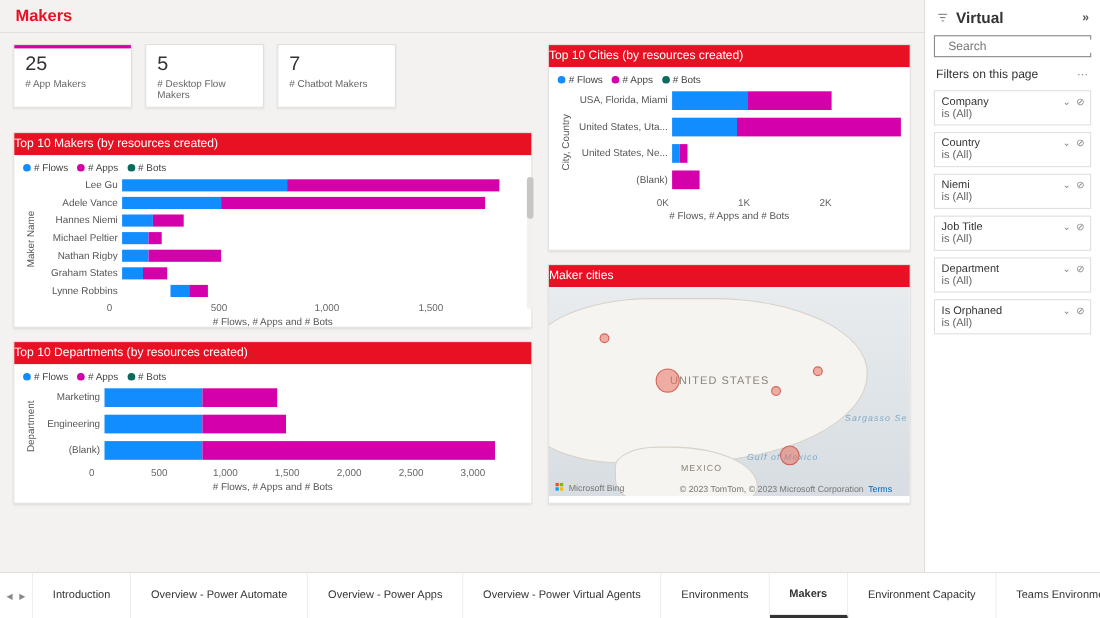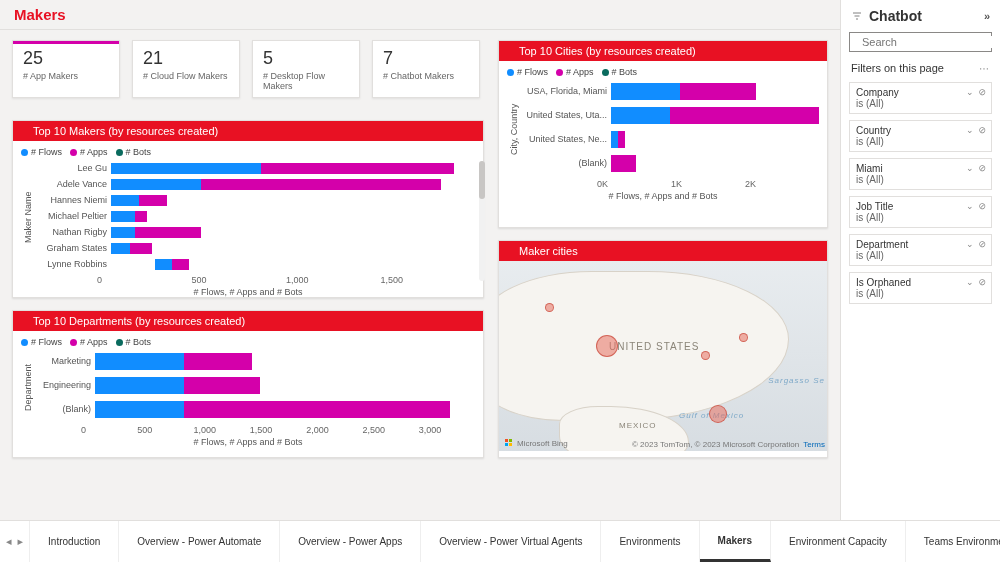--- a/index.html
+++ b/index.html
@@ -11,21 +11,21 @@
   .col { display:flex; flex-direction:column; gap:12px; }
   .left-col { flex:1 1 0; min-width:0;}
   .right-col { width:330px; }
   
   .kpi-row { display:flex; gap:12px; margin-bottom:10px;}
   .kpi { background:#fff; border:1px solid #e1dfdd; box-shadow:0 1px 2px rgba(0,0,0,.08); width:108px; padding:6px 10px 6px 10px;}
   .kpi .accent { height:3px; background:#d400aa; margin:-6px -10px 4px -10px;}
   .kpi .v { font-size:18px; font-weight:400; }
   .kpi .l { font-size:9px; color:#666; margin-top:2px;}
   .vis { background:#fff; border:1px solid #e1dfdd; box-shadow:0 1px 2px rgba(0,0,0,.1); display:flex; flex-direction:column;}
-  .vis-title { background:#e81123; color:#fff; font-size:11px; padding:4px 20px; font-weight:400;}
+  .vis-title { background:#e81123; color:#fff; font-size:11px; padding:4px 0; font-weight:400;}
   .vis-body { padding:6px 8px 4px 8px; flex:1; position:relative;}
   .legend { font-size:9px; color:#444; display:flex; gap:8px; align-items:center; margin-bottom:4px;}
   .legend .item { display:flex; align-items:center; gap:3px;}
   .dot { width:7px; height:7px; border-radius:50%; display:inline-block;}
   .c-flows { background:#118dff;}
   .c-apps { background:#d400aa;}
   .c-bots { background:#0a6b5e;}
   .chart { display:flex; }
   .y-label { writing-mode:vertical-rl; transform:rotate(180deg); font-size:9px; color:#555; text-align:center; padding:2px;}
   .bars { flex:1; position:relative; }
@@ -37,21 +37,21 @@
   .x-tick { flex:1; text-align:left;}
   .x-label { text-align:center; font-size:9px; color:#555; margin-top:2px;}
   .scroll-stub { position:absolute; right:-2px; top:40px; width:6px; height:120px; background:#f1f1f1; border-radius:3px;}
   .scroll-stub::after{content:""; position:absolute; top:0; left:0; width:6px; height:38px; background:#c8c6c4; border-radius:3px;}
   
   .map { position:relative; height:190px; background:linear-gradient(180deg,#e8ecef,#d7dde2); overflow:hidden;}
   .land { position:absolute; background:#f6f4f0; border:1px solid #d8d2c8;}
   .map .label { position:absolute; font-size:10px; color:#8a8478; letter-spacing:1px;}
   .bubble { position:absolute; border-radius:50%; background:rgba(232,113,98,.55); border:1px solid rgba(200,70,55,.7);}
   .map-attr { position:absolute; bottom:2px; left:4px; font-size:8px; color:#777; display:flex; align-items:center; gap:2px;}
-  .map-attr2 { position:absolute; bottom:2px; right:2px; font-size:8px; color:#777;}
+  .map-attr2 { position:absolute; bottom:2px; right:16px; font-size:8px; color:#777;}
   .map-attr2 a{color:#0067b8; text-decoration:none; margin-left:4px;}
   
   .filters-pane { position:absolute; right:0; top:0; width:160px; bottom:42px; background:#fff; border-left:1px solid #e1dfdd; display:flex; flex-direction:column;}
   .filters-header { display:flex; align-items:center; padding:8px 10px; gap:6px; font-size:14px; font-weight:600;}
   .filters-header .spacer{flex:1;}
   .chev { font-size:11px; color:#555;}
   .search-box { margin:0 8px 8px 8px; border:1px solid #8a8886; display:flex; align-items:center; padding:3px 6px; gap:6px;}
   .search-box input { border:none; outline:none; font-size:11px; flex:1;}
   .section-label { font-size:11px; padding:2px 10px; display:flex; align-items:center;}
   .section-label .spacer{flex:1;}
@@ -77,25 +77,20 @@
       <div class="col left-col">
 
         <div class="kpi-row" id="kpi-row">
             <div class="kpi">
               <div class="accent"></div>
               <div class="v">25</div>
               <div class="l"># App Makers</div>
             </div>
             <div class="kpi">
               <div style="height:3px;margin:-6px -10px 4px -10px;"></div>
-              <div class="v">21</div>
-              <div class="l"># Cloud Flow Makers</div>
-            </div>
-            <div class="kpi">
-              <div style="height:3px;margin:-6px -10px 4px -10px;"></div>
               <div class="v">5</div>
               <div class="l"># Desktop Flow Makers</div>
             </div>
             <div class="kpi">
               <div style="height:3px;margin:-6px -10px 4px -10px;"></div>
               <div class="v">7</div>
               <div class="l"># Chatbot Makers</div>
             </div>
           </div>
 
@@ -346,21 +341,21 @@
   </div>
 </div>
 
 <div class="filters-pane">
   <div class="filters-header">
     <svg class="icon" viewBox="0 0 24 24">
         <line x1="4" y1="6" x2="20" y2="6"></line>
         <line x1="7" y1="12" x2="17" y2="12"></line>
         <line x1="10" y1="18" x2="14" y2="18"></line>
       </svg>
-    <span>Chatbot</span>
+    <span>Virtual</span>
     <span class="spacer"></span>
     <span class="chev">»</span>
   </div>
   <div class="search-box">
     <svg class="icon" viewBox="0 0 24 24">
         <circle cx="10" cy="10" r="6"></circle>
         <line x1="15" y1="15" x2="20" y2="20"></line>
       </svg>
     <input type="text" placeholder="Search" style="">
   </div>
@@ -380,21 +375,21 @@
       </div>
       <div class="filter-card">
         <div class="name">Country</div>
         <div class="val">is (All)</div>
         <div class="icons">
           <span>⌄</span>
           <span>⊘</span>
         </div>
       </div>
       <div class="filter-card">
-        <div class="name">Miami</div>
+        <div class="name">Niemi</div>
         <div class="val">is (All)</div>
         <div class="icons">
           <span>⌄</span>
           <span>⊘</span>
         </div>
       </div>
       <div class="filter-card">
         <div class="name">Job Title</div>
         <div class="val">is (All)</div>
         <div class="icons">

